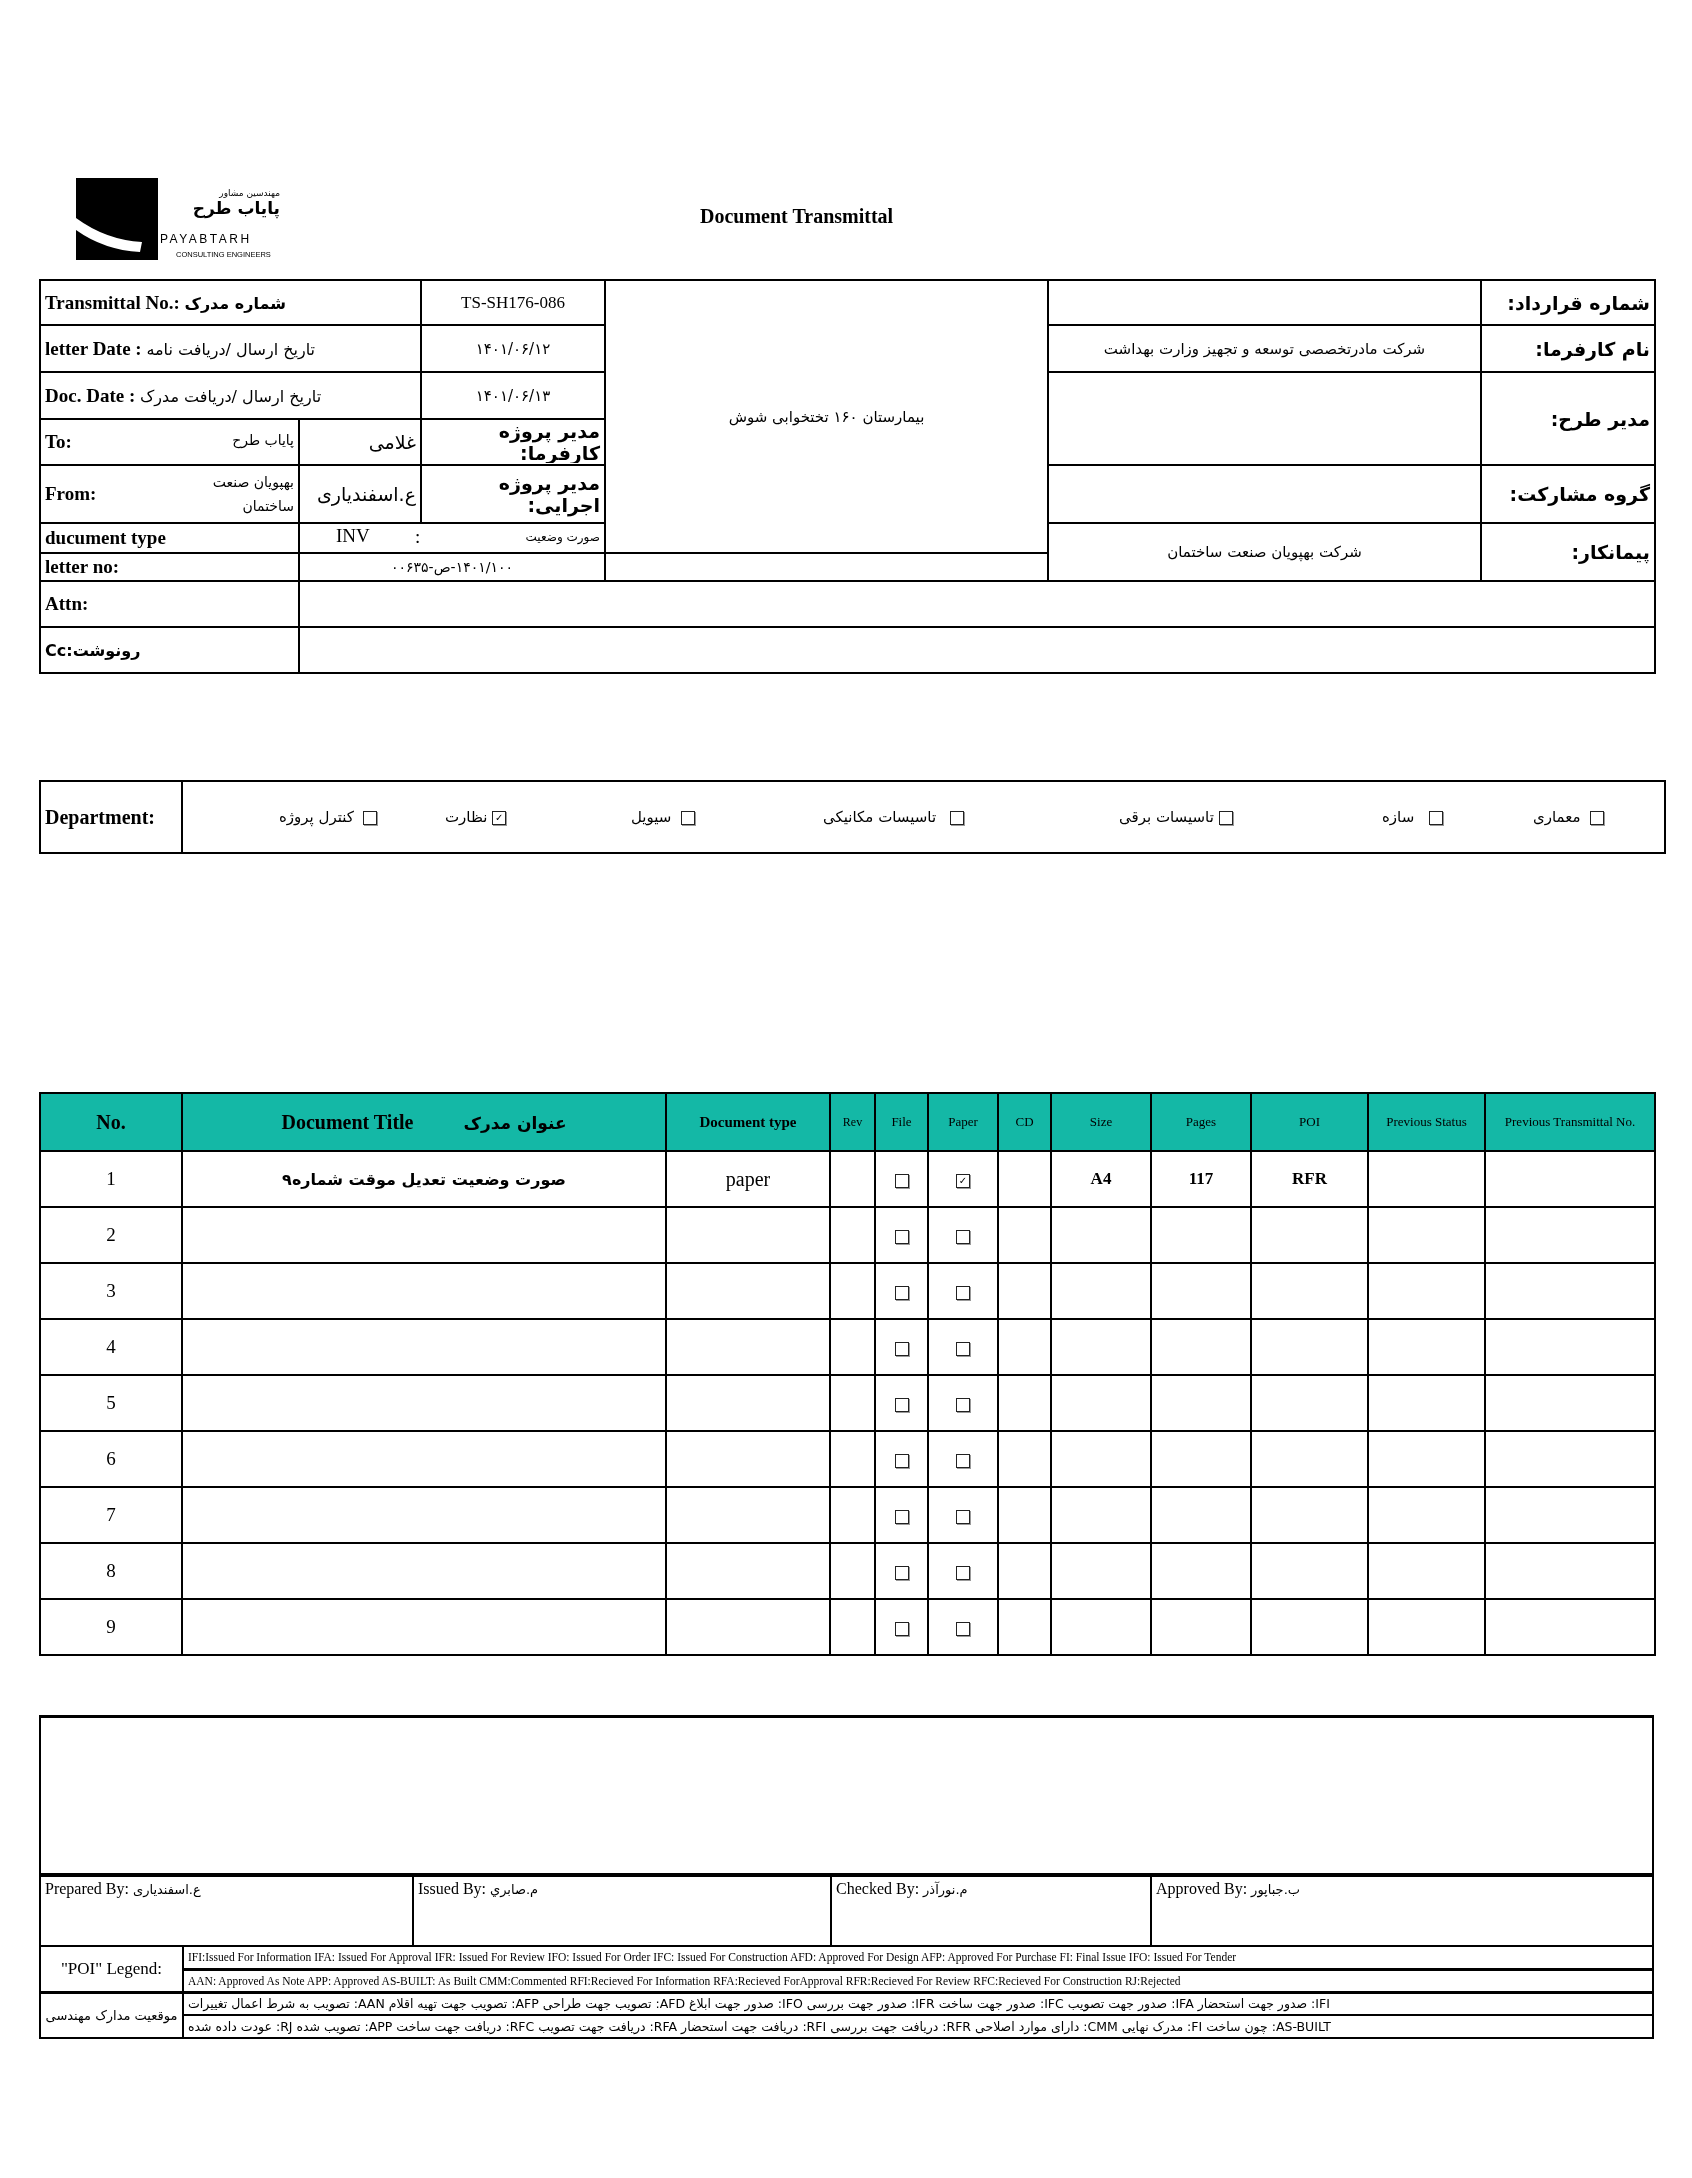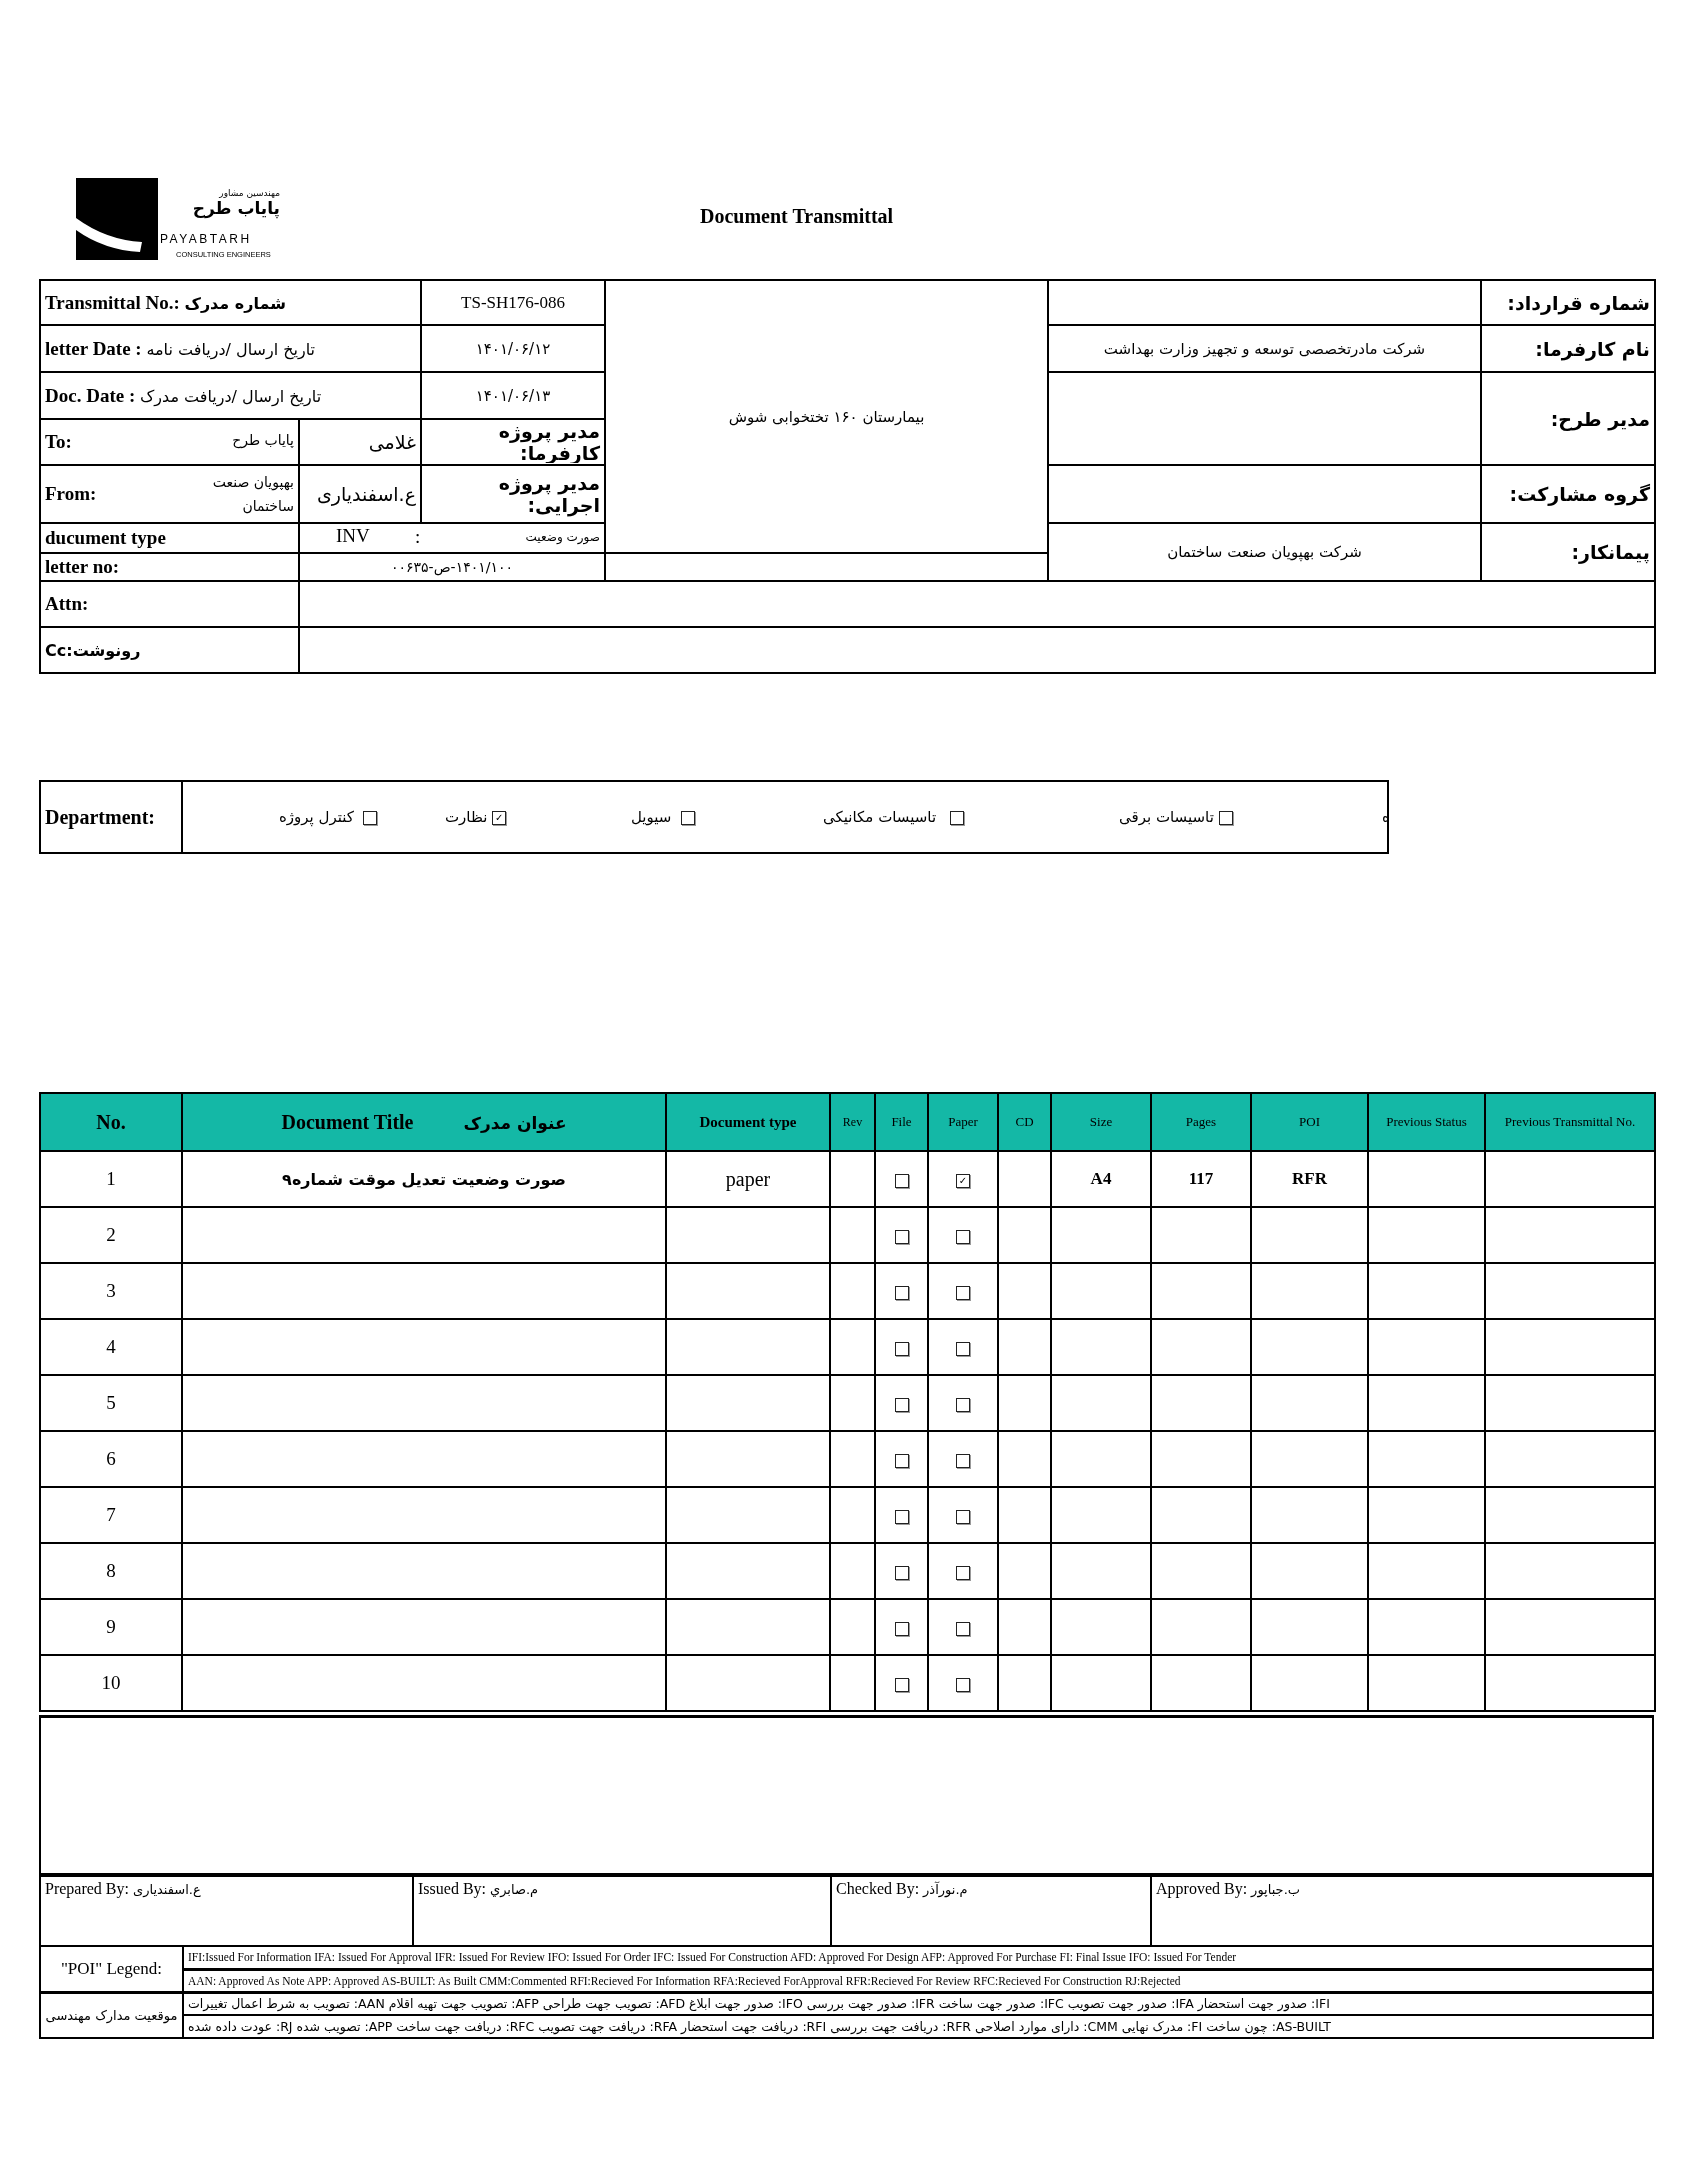--- a/index.html
+++ b/index.html
@@ -21,21 +21,21 @@
   .right { text-align: right; }
 
   
   .hdr { left: 39px; top: 279px; width: 1615px; }
   .hdr td { font-size: 19px; height: 44px; border-radius: 18px; }
   .lbl-en { font-weight: bold; font-size: 19px; }
   .lbl-fa { font-family: "DejaVu Sans", sans-serif; font-weight: bold; font-size: 16px; direction: rtl; }
   .small-fa { font-family: "DejaVu Sans", sans-serif; font-size: 14px; direction: rtl; }
 
   
-  .dept { left: 39px; top: 780px; width: 1350px; }
+  .dept { left: 39px; top: 780px; width: 1627px; }
   .dept td { height: 72px; font-size: 20px; }
   .dept .k { width: 142px; font-weight: bold; }
   .cb { display: inline-block; width: 12px; height: 12px; border: 1.5px solid #222; vertical-align: middle; font-size: 10px; line-height: 12px; text-align: center; background: #fff; box-shadow: 1px 1px 0 #999; }
   .opt { position: absolute; top: 50%; transform: translateY(-50%); font-family: "DejaVu Sans", sans-serif; font-size: 15px; direction: rtl; white-space: nowrap; }
 
   
   .docs { left: 39px; top: 1092px; width: 1615px; }
   .docs th { background: #14b8a6; font-weight: bold; height: 58px; font-size: 14px; }
   .docs td { height: 56px; text-align: center; font-size: 19px; }
   .docs th.big { font-size: 20px; }
@@ -323,34 +323,20 @@
         <td></td>
       <td><span class="cb"></span></td>
         <td><span class="cb"></span></td>
       <td></td>
         <td></td>
         <td></td>
         <td></td>
         <td></td>
         <td></td>
     </tr>
-    <tr>
-      <td>10</td>
-        <td></td>
-        <td></td>
-        <td></td>
-      <td><span class="cb"></span></td>
-        <td><span class="cb"></span></td>
-      <td></td>
-        <td></td>
-        <td></td>
-        <td></td>
-        <td></td>
-        <td></td>
-    </tr>
   </tbody>
 </table>
 
 <div class="abs blank"></div>
 
 <table class="abs sign">
   <colgroup>
       <col style="width:373px">
       <col style="width:418px">
       <col style="width:320px">

